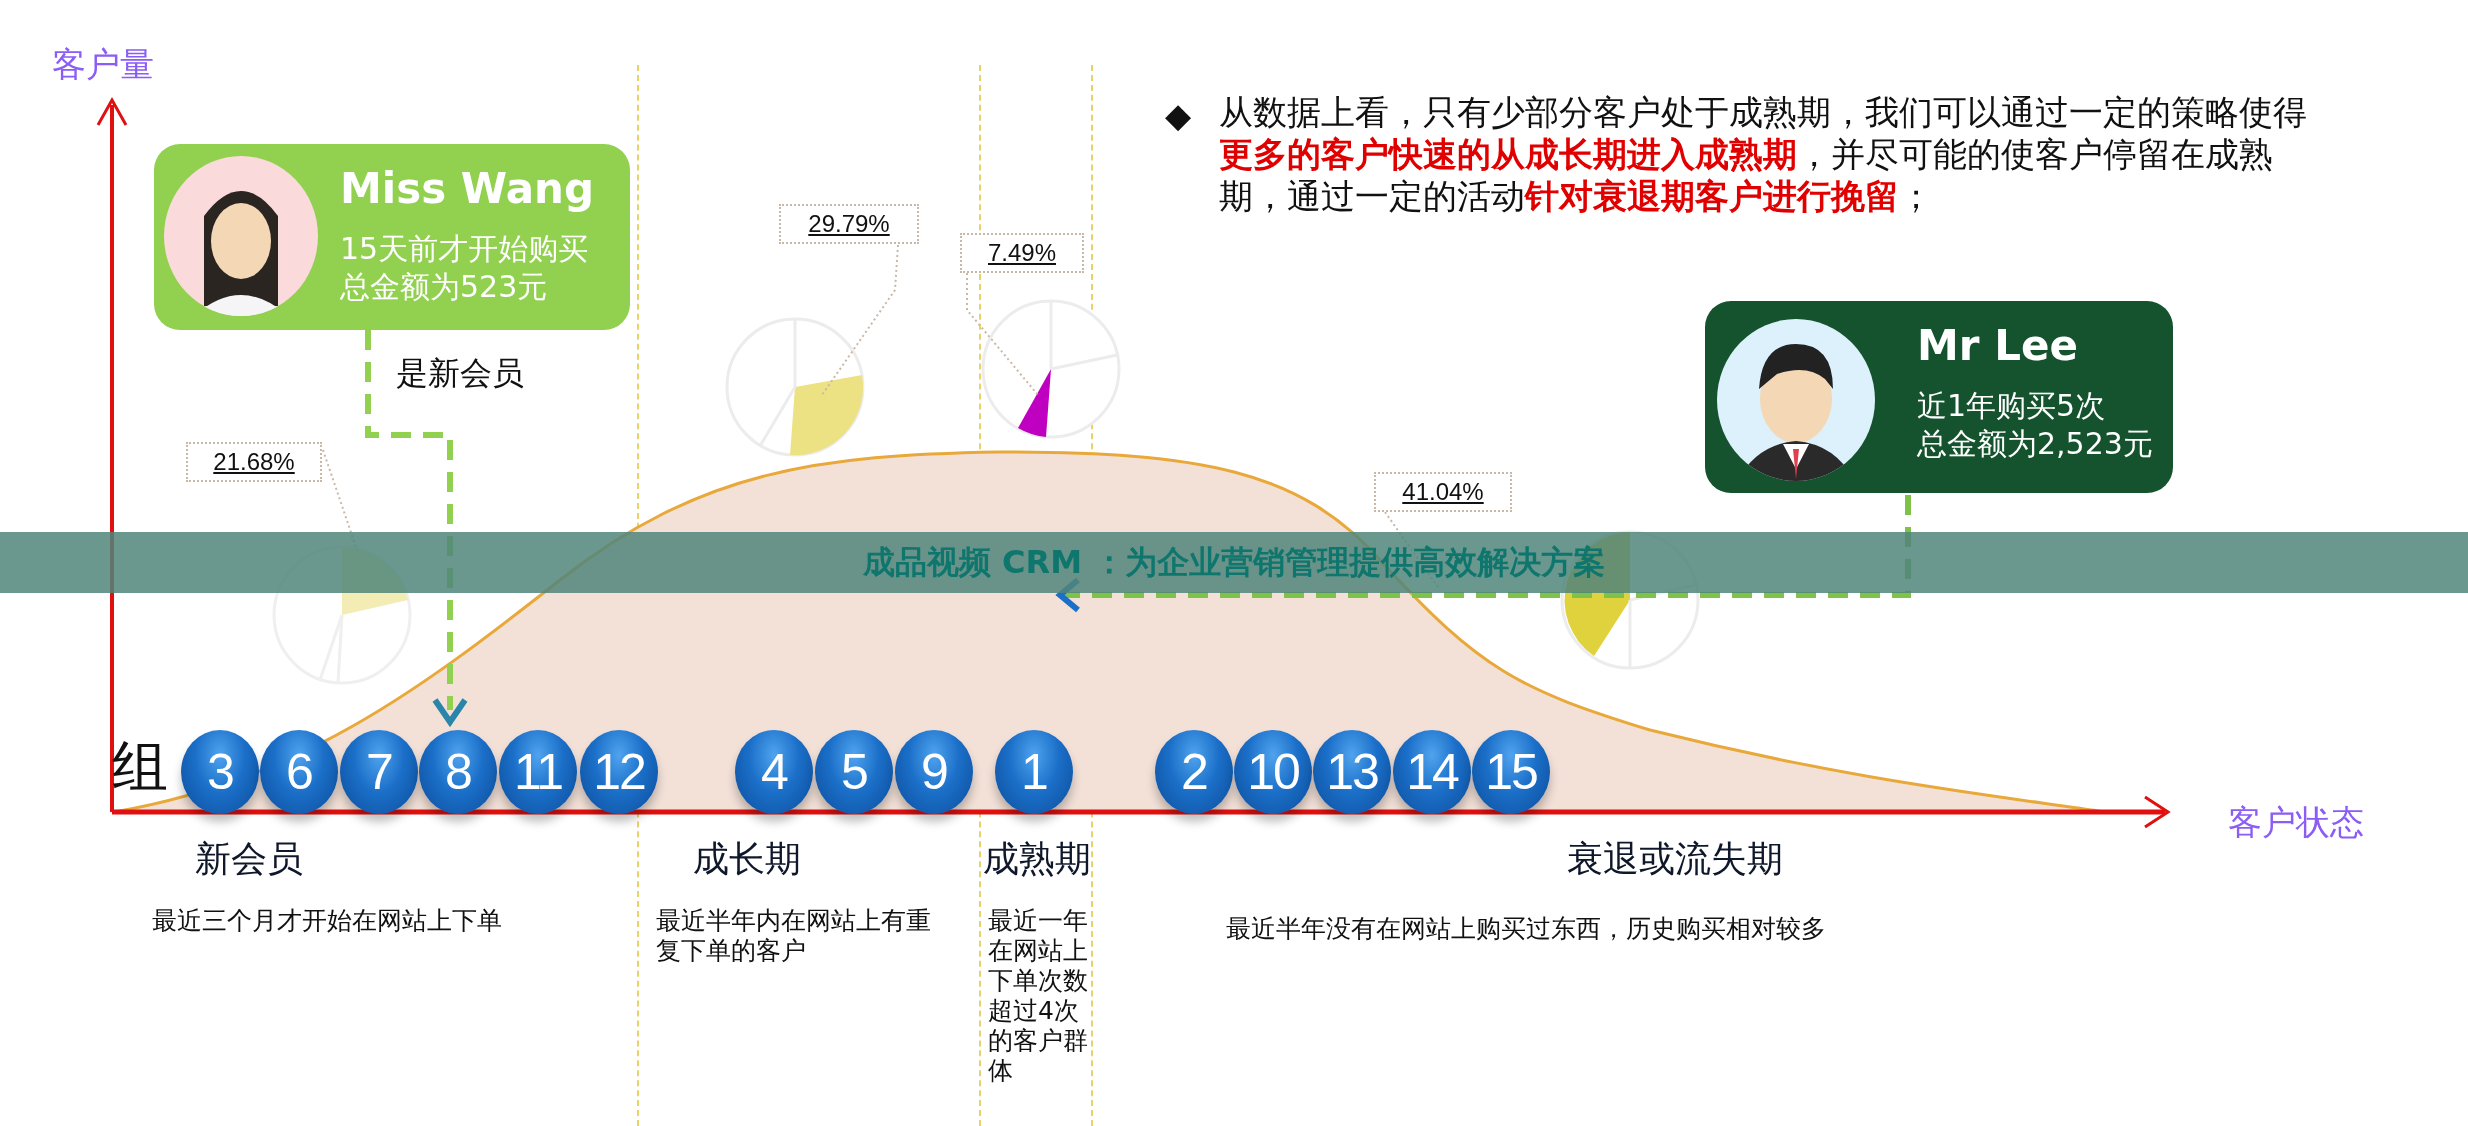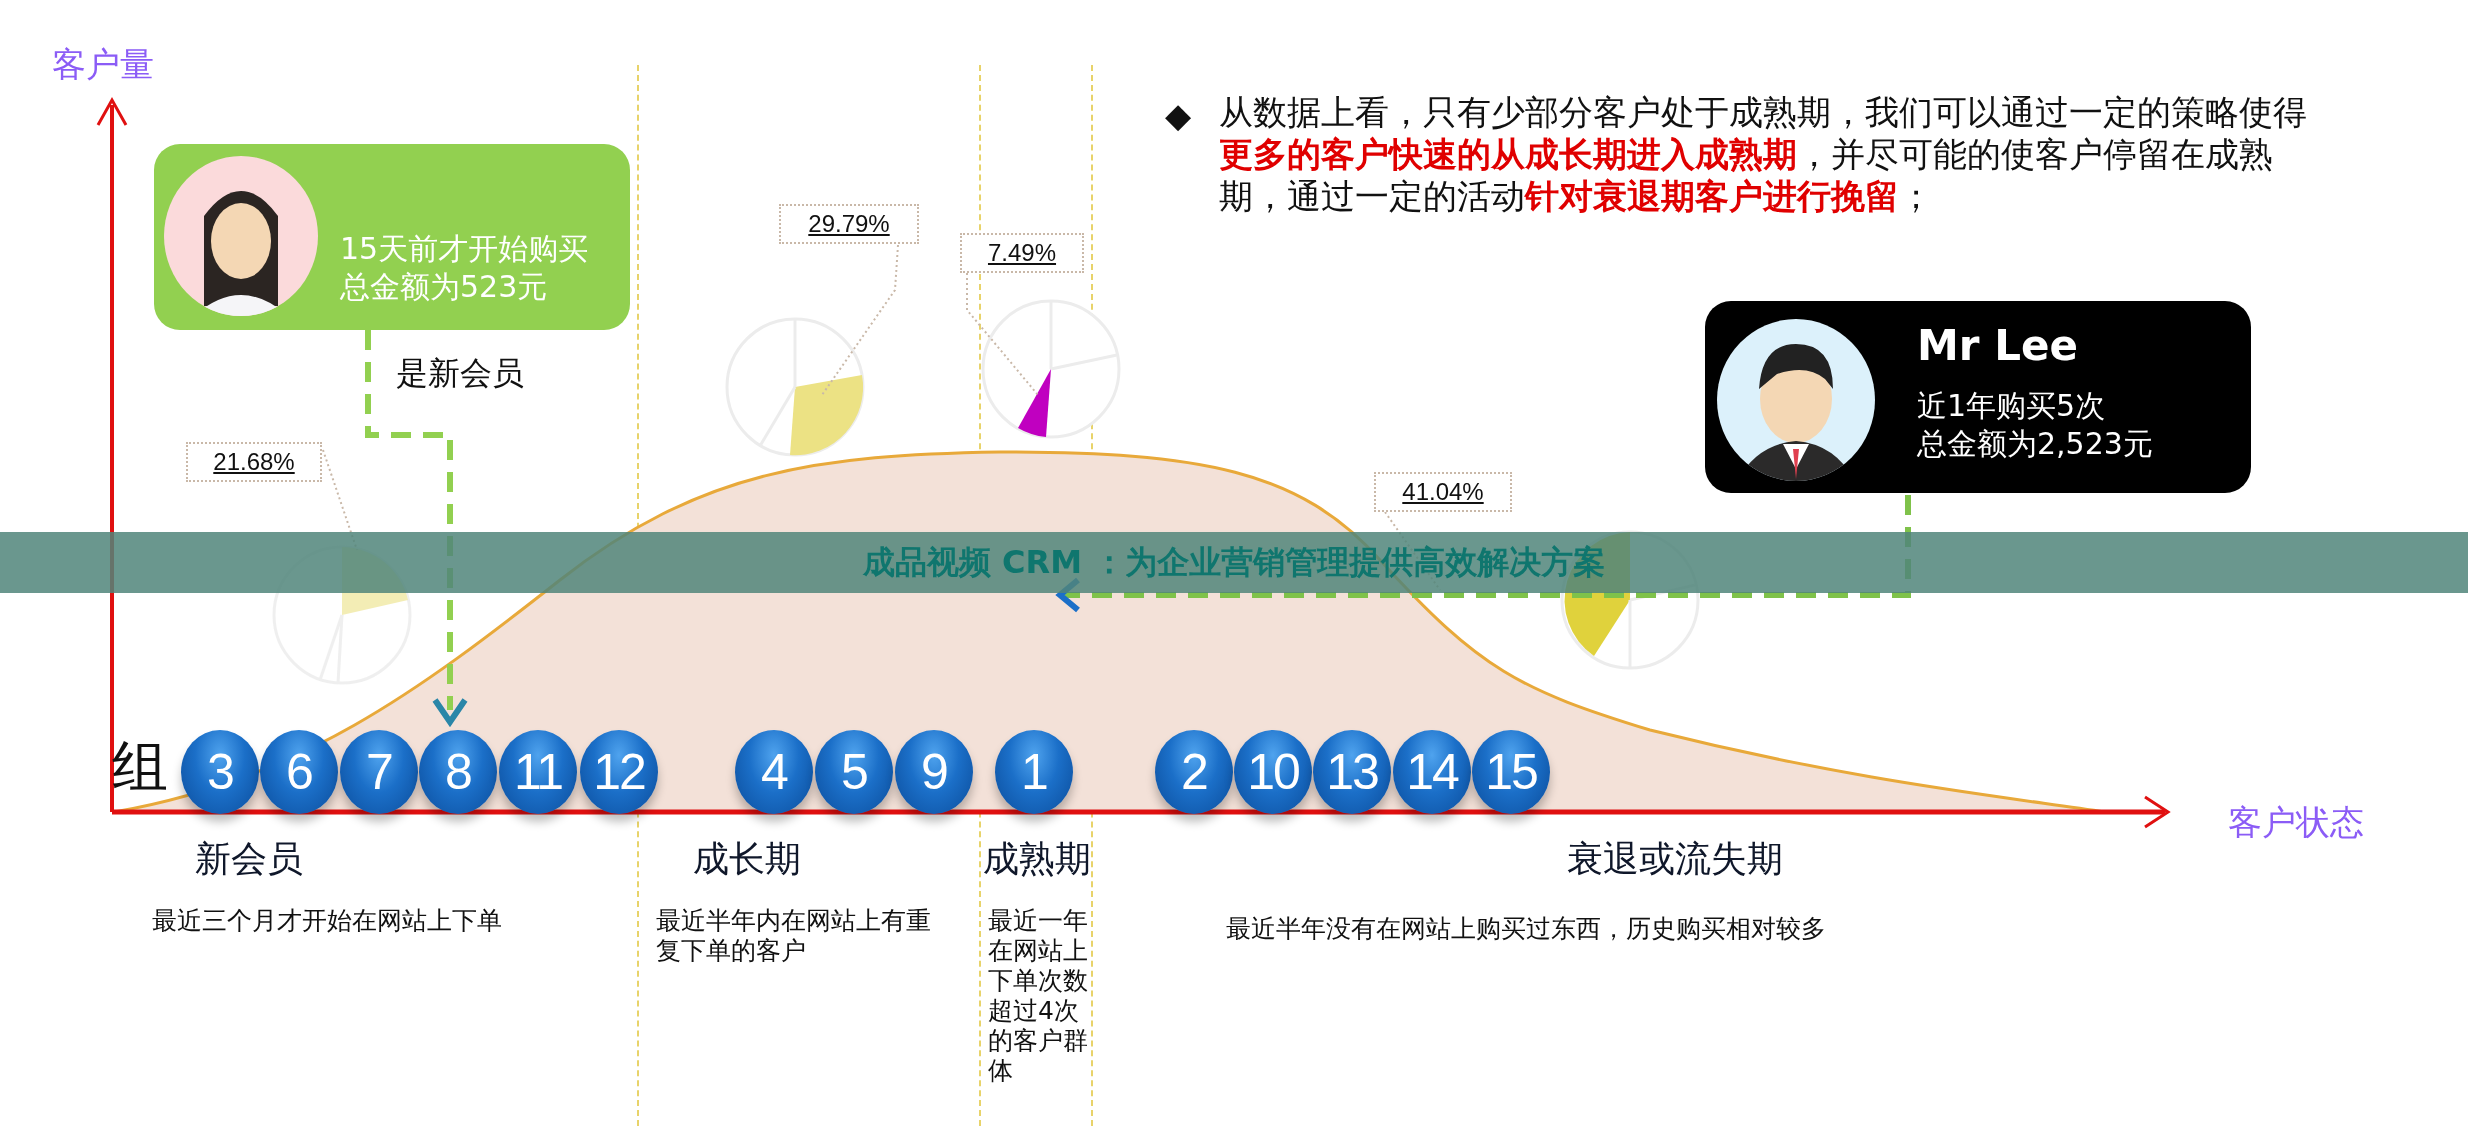--- a/index.html
+++ b/index.html
@@ -88,26 +88,27 @@
 <div class="pct" style="left:1374px;top:472px;width:134px;height:36px;line-height:36px;">41.04%</div>
 
 <div class="card" style="left:154px;top:144px;width:476px;height:186px;background:#92d050;">
   <div class="avatar" style="left:10px;top:12px;width:154px;height:160px;background:#fbdadb;">
     <svg width="154" height="160">
       <path d="M40,150 L40,60 Q77,10 114,60 L114,150 Z" fill="#2b2522"></path>
       <ellipse cx="77" cy="85" rx="30" ry="38" fill="#f4d7b4"></ellipse>
       <path d="M30,160 Q77,118 124,160 Z" fill="#f5f5f8"></path>
     </svg>
   </div>
+  <div class="name" style="left:186px;top:20px;">Miss Wang</div>
   <div class="line" style="left:186px;top:86px;">15天前才开始购买</div>
   <div class="line" style="left:186px;top:124px;">总金额为523元</div>
 </div>
 <div class="abs" style="left:396px;top:352px;font-size:32px;">是新会员</div>
 
-<div class="card" style="left:1705px;top:301px;width:546px;height:192px;background:#000000;">
+<div class="card" style="left:1705px;top:301px;width:468px;height:192px;background:#14532d;">
   <div class="avatar" style="left:12px;top:18px;width:158px;height:162px;background:#dcf1fb;">
     <svg width="158" height="162">
       <ellipse cx="79" cy="80" rx="36" ry="44" fill="#f4d7b4"></ellipse>
       <path d="M42,70 Q45,25 79,25 Q116,25 116,70 L108,60 Q90,45 60,55 Z" fill="#222"></path>
       <path d="M20,162 Q40,125 79,122 Q118,125 138,162 Z" fill="#2b2a2a"></path>
       <path d="M66,125 L79,150 L92,125 Z" fill="#fff"></path>
       <path d="M76,130 L79,160 L82,130 Z" fill="#e04050"></path>
     </svg>
   </div>
   <div class="name" style="left:212px;top:20px;">Mr Lee</div>

